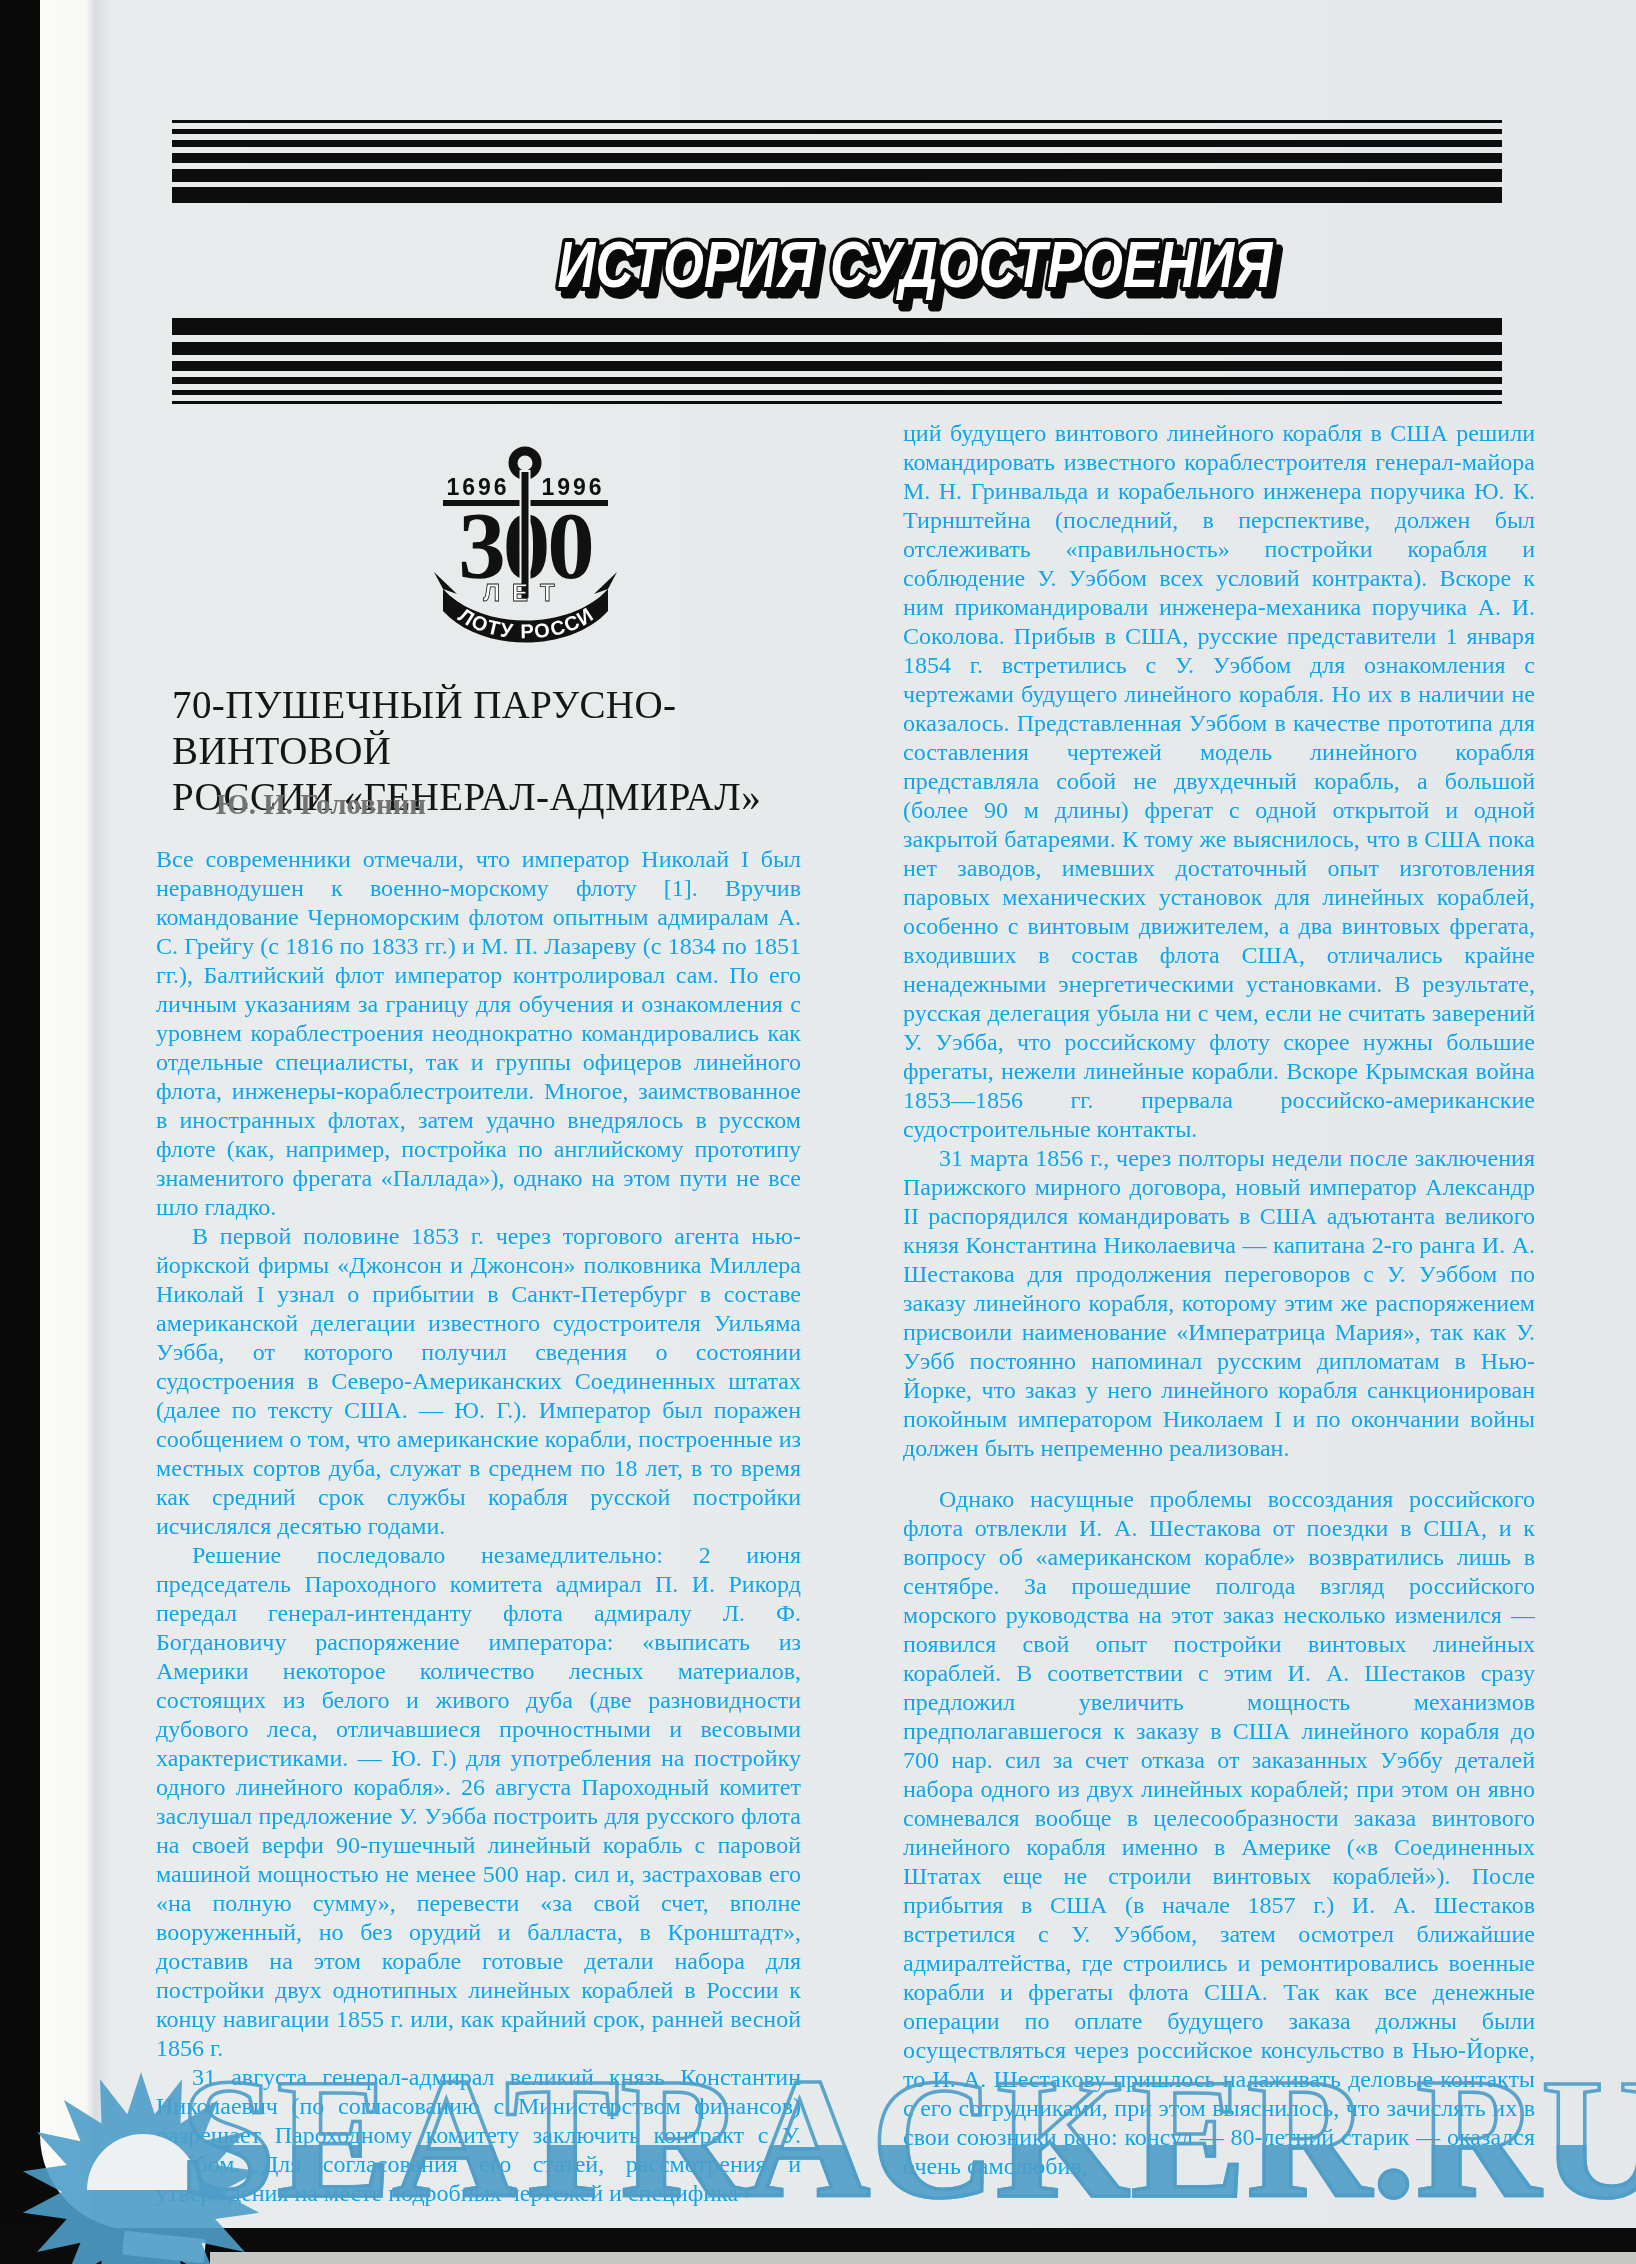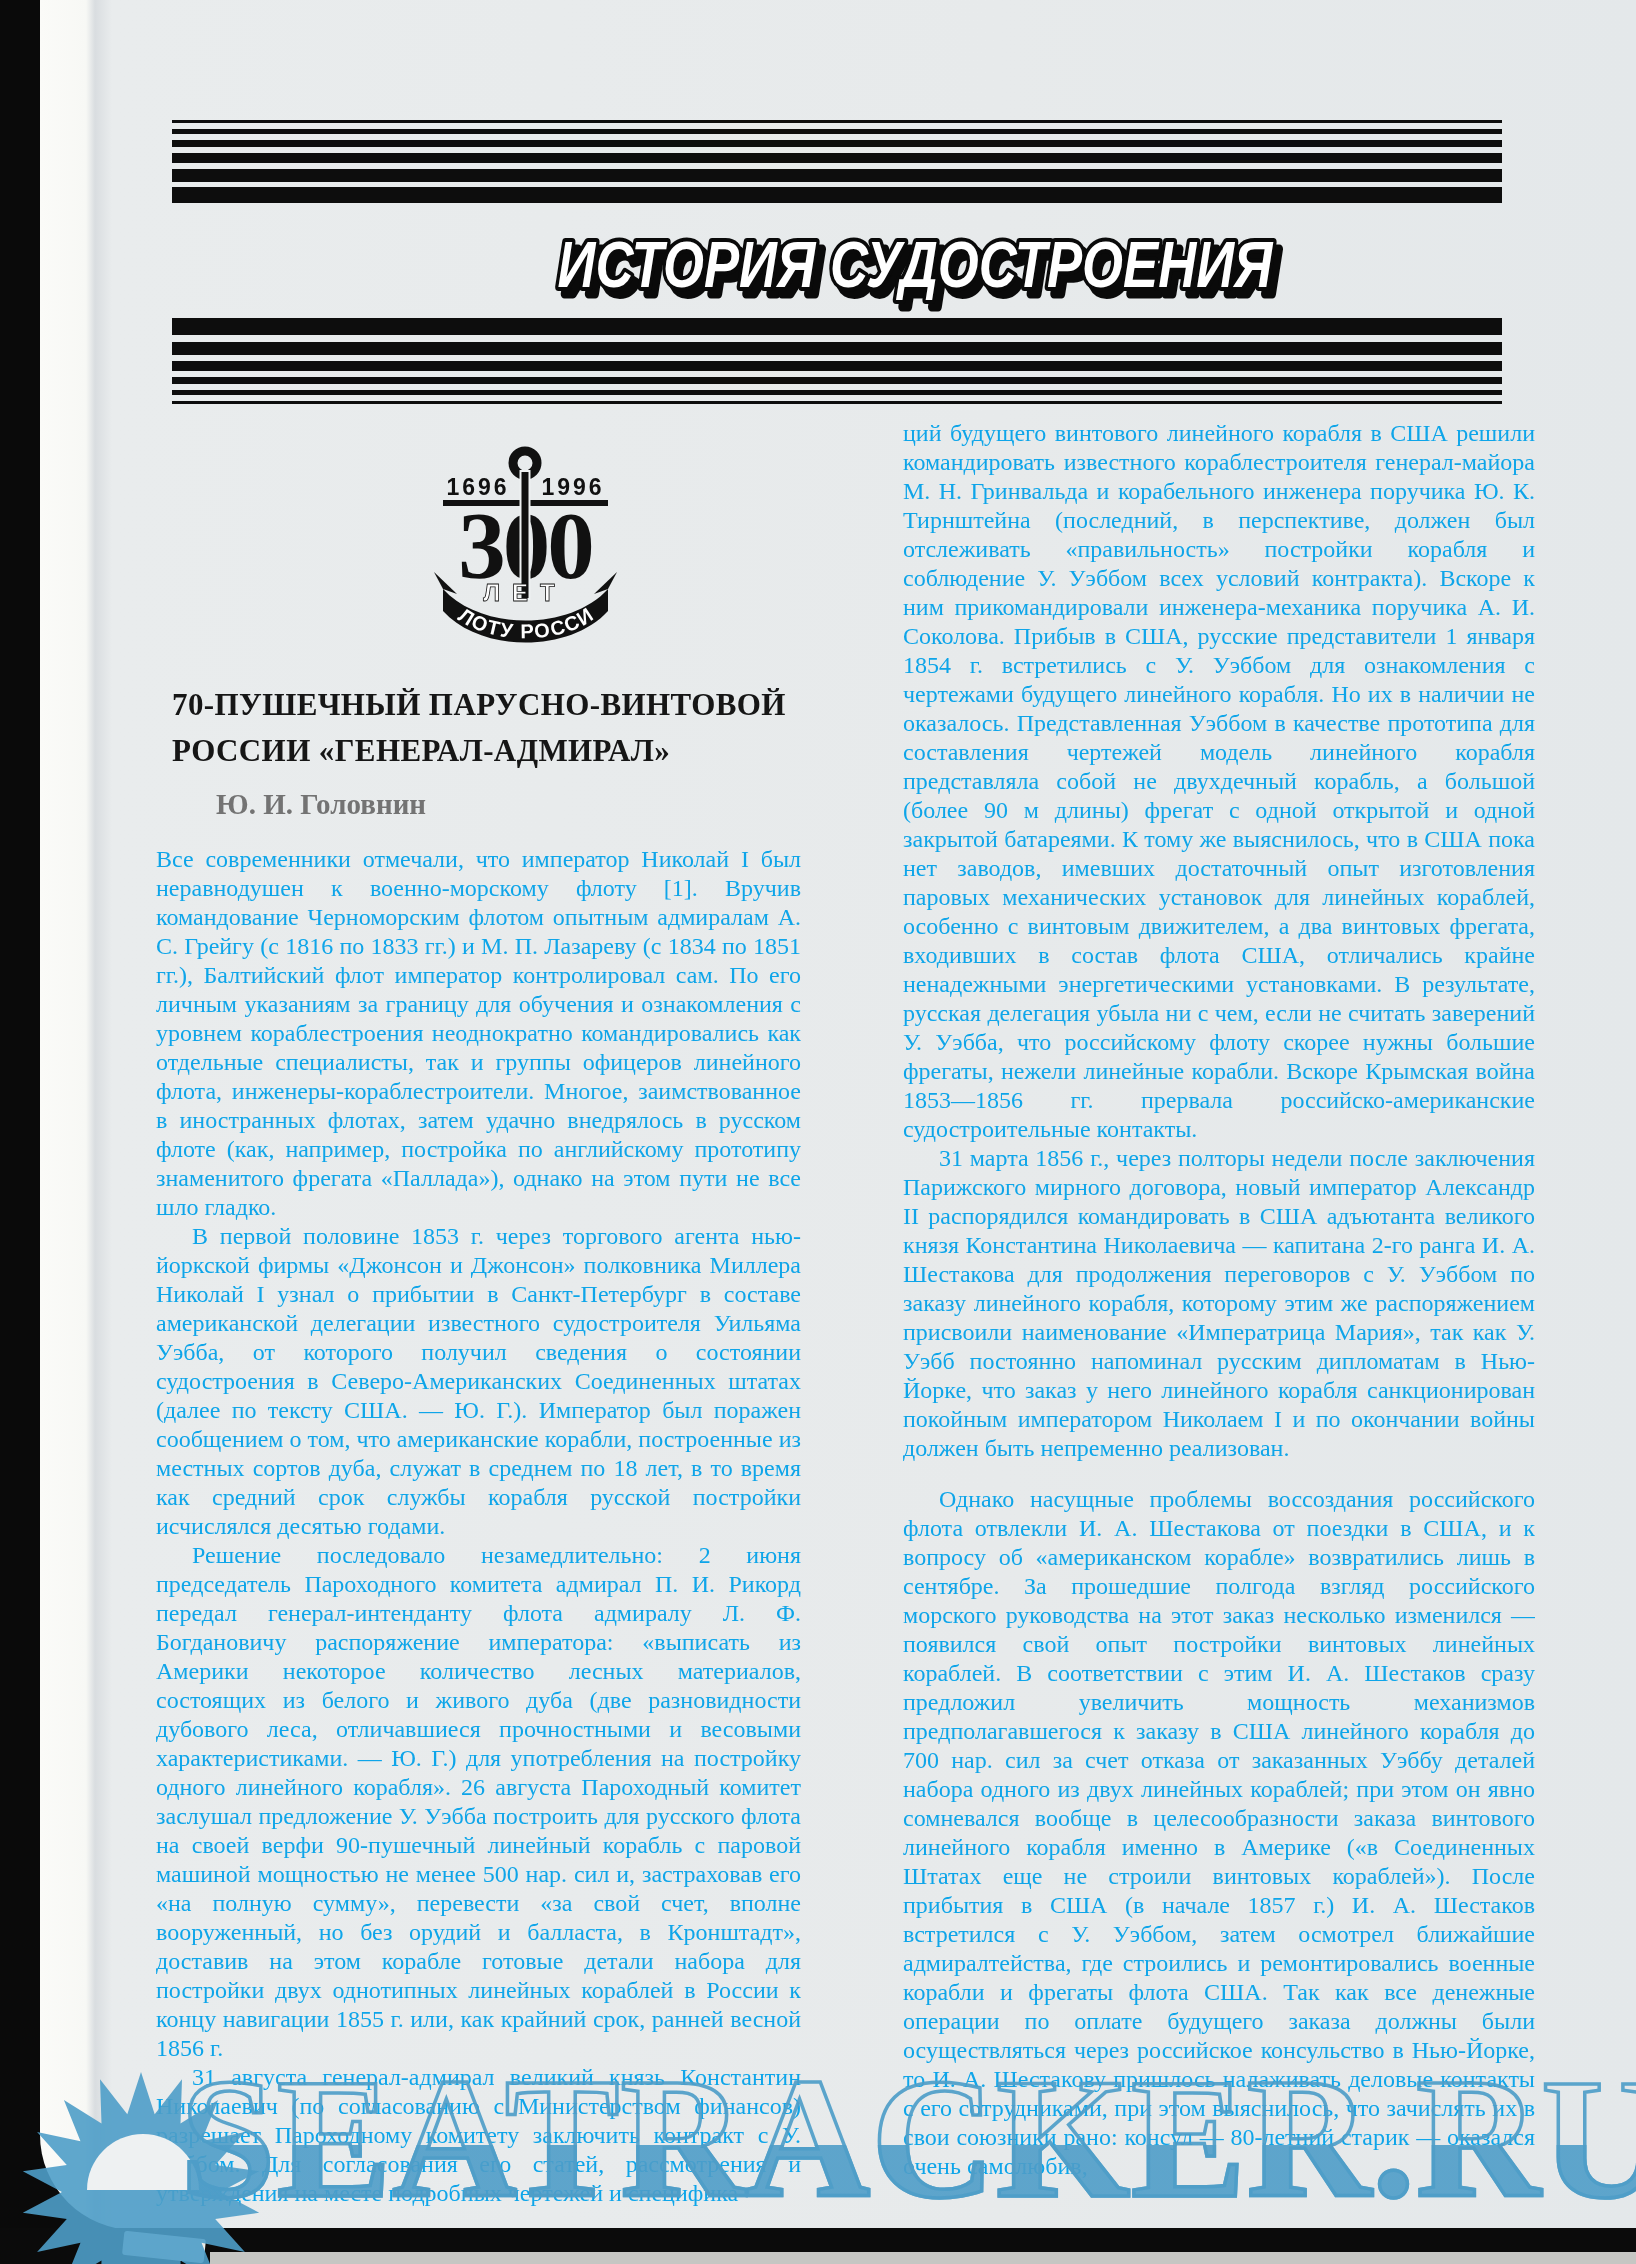--- a/index.html
+++ b/index.html
@@ -26,21 +26,21 @@
   #stripes-bottom div:nth-child(3){height:10px;margin-bottom:6px;}
   #stripes-bottom div:nth-child(4){height:7px;margin-bottom:6px;}
   #stripes-bottom div:nth-child(5){height:5px;margin-bottom:6px;}
   #stripes-bottom div:nth-child(6){height:3px;}
 
   #section-title-svg{position:absolute;left:545px;top:215px;}
 
   #logo-svg{position:absolute;left:433px;top:443px;}
 
   #article-title{position:absolute;left:172px;top:682px;width:660px;
-    font-weight:bold;font-size:31px;line-height:46px;letter-spacing:.4px;color:#161616;}
+    font-weight:normal;font-size:39px;line-height:46px;letter-spacing:.4px;color:#161616;}
   #article-author{position:absolute;left:172px;top:788px;
     font-weight:bold;font-size:29px;color:#737373;margin-left:44px;}
 
   .col{position:absolute;font-size:24px;line-height:29px;text-align:justify;color:#0ea5e9;overflow:hidden;}
   .col p{margin:0;}
   .col p.ind{text-indent:36px;}
   #left-col{left:156px;top:845px;width:645px;height:1372px;}
   #right-col{left:903px;top:419px;width:632px;height:1790px;}
   #right-col p.sp{margin-top:22px;}
 

